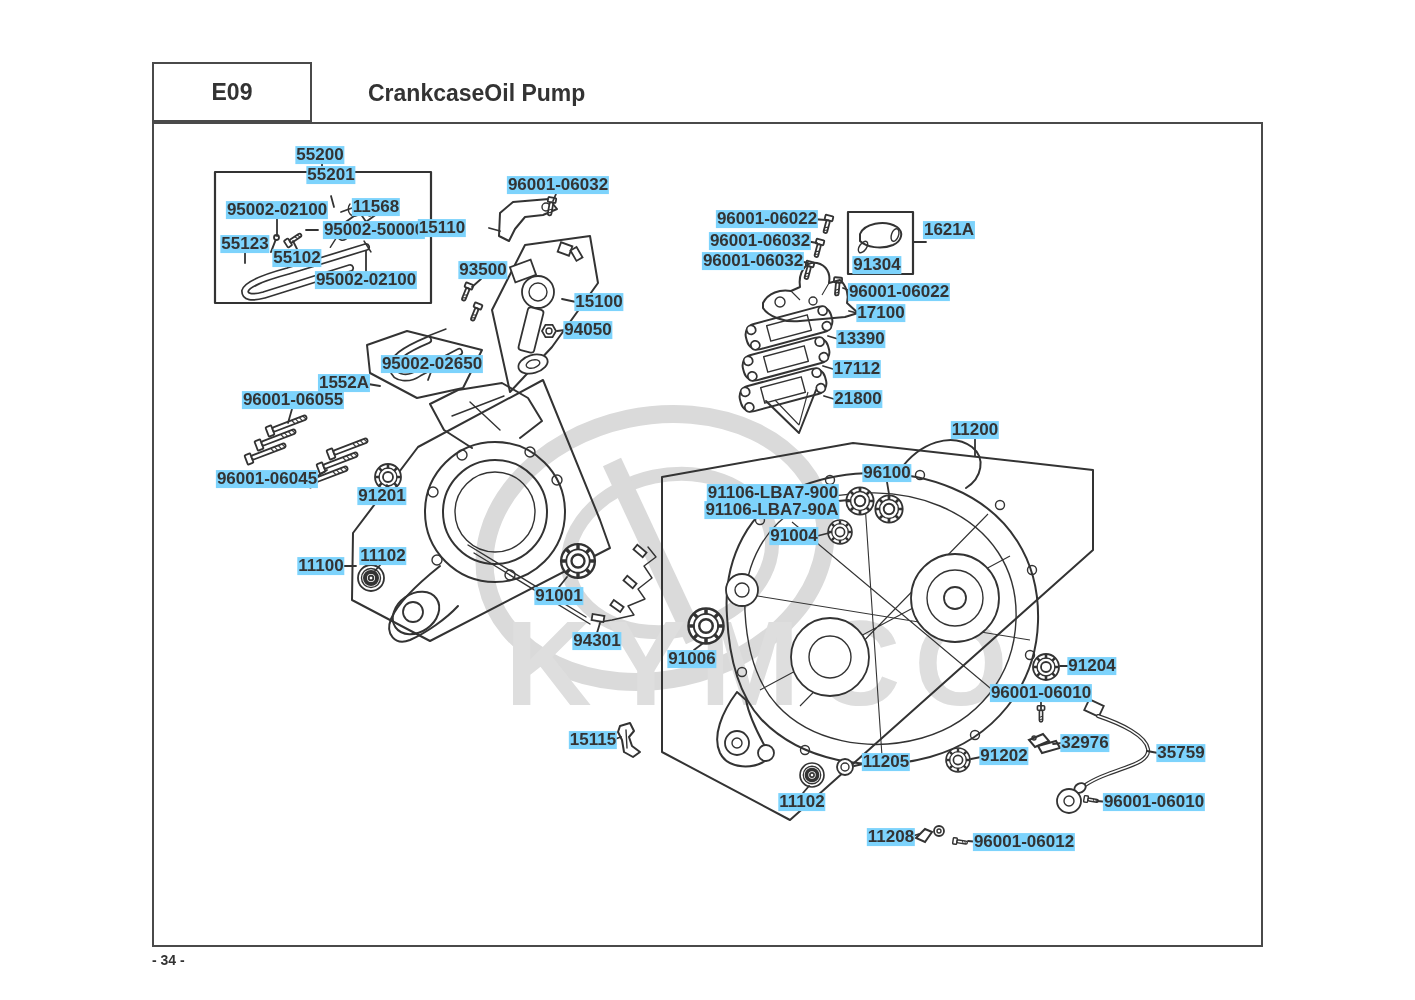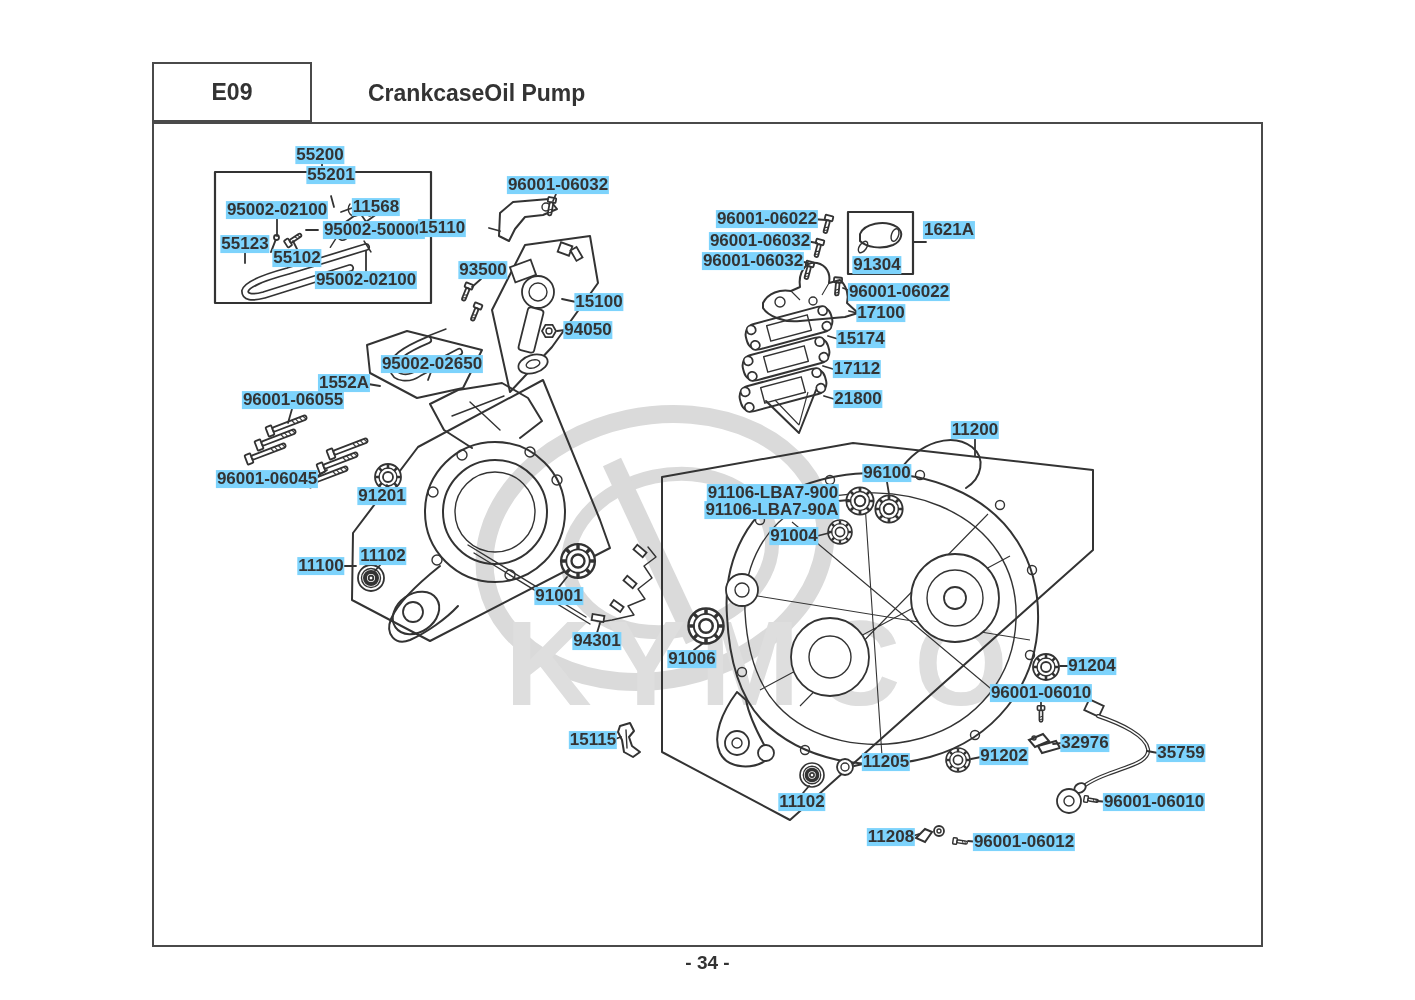--- a/index.html
+++ b/index.html
@@ -4,22 +4,22 @@
 <style>
   html,body{margin:0;padding:0}
   body{width:1415px;height:1000px;position:relative;background:#fff;
        font-family:"Liberation Sans",sans-serif;color:#333;overflow:hidden}
   .e09box{position:absolute;left:152px;top:62px;width:160px;height:60px;
           border:2px solid #4a4a4a;box-sizing:border-box;display:flex;align-items:center;
           justify-content:center;font-size:23px;font-weight:bold;background:#fff;z-index:4}
   .titletext{position:absolute;left:368px;top:80px;font-size:23px;font-weight:bold;z-index:4}
   .frame{position:absolute;left:152px;top:122px;width:1111px;height:825px;
          border:2px solid #4a4a4a;box-sizing:border-box;z-index:0}
-  .pagenum{position:absolute;left:152px;top:952px;width:1111px;text-align:center;
-           font-size:19px;font-weight:bold;z-index:4}
+  .pagenum{position:absolute;left:152px;top:952px;width:1111px;
+           font-size:14px;font-weight:bold;z-index:4}
   svg.art{position:absolute;left:0;top:0;z-index:1}
   .pl{position:absolute;transform:translate(-50%,-50%);font-size:17px;font-weight:bold;
       white-space:nowrap;z-index:3;background:#7dd3fc;line-height:1.05;padding:0 1px}
   
   .ln{fill:none;stroke:#333;stroke-width:2;stroke-linecap:round;stroke-linejoin:round}
   .ln1{fill:none;stroke:#333;stroke-width:1.4;stroke-linecap:round;stroke-linejoin:round}
   .thin{fill:none;stroke:#333;stroke-width:1.1}
   .lnf{fill:#fff;stroke:#333;stroke-width:1.8}
   .tick{stroke:#333;stroke-width:2.6;fill:none}
   .ld{stroke:#333;stroke-width:1.8;stroke-linecap:round}
@@ -313,21 +313,21 @@
 <div class="pl" style="left:483px;top:270px">93500</div>
 <div class="pl" style="left:599px;top:302px">15100</div>
 <div class="pl" style="left:588px;top:330px">94050</div>
 <div class="pl" style="left:767px;top:219px">96001-06022</div>
 <div class="pl" style="left:760px;top:241px">96001-06032</div>
 <div class="pl" style="left:753px;top:261px">96001-06032</div>
 <div class="pl" style="left:949px;top:230px">1621A</div>
 <div class="pl" style="left:877px;top:265px">91304</div>
 <div class="pl" style="left:899px;top:292px">96001-06022</div>
 <div class="pl" style="left:881px;top:313px">17100</div>
-<div class="pl" style="left:861px;top:339px">15174</div>
+<div class="pl" style="left:861px;top:339px">13390</div>
 <div class="pl" style="left:857px;top:369px">17112</div>
 <div class="pl" style="left:858px;top:399px">21800</div>
 <div class="pl" style="left:432px;top:364px">95002-02650</div>
 <div class="pl" style="left:344px;top:383px">1552A</div>
 <div class="pl" style="left:293px;top:400px">96001-06055</div>
 <div class="pl" style="left:267px;top:479px">96001-06045</div>
 <div class="pl" style="left:382px;top:496px">91201</div>
 <div class="pl" style="left:321px;top:566px">11100</div>
 <div class="pl" style="left:383px;top:556px">11102</div>
 <div class="pl" style="left:559px;top:596px">91001</div>

